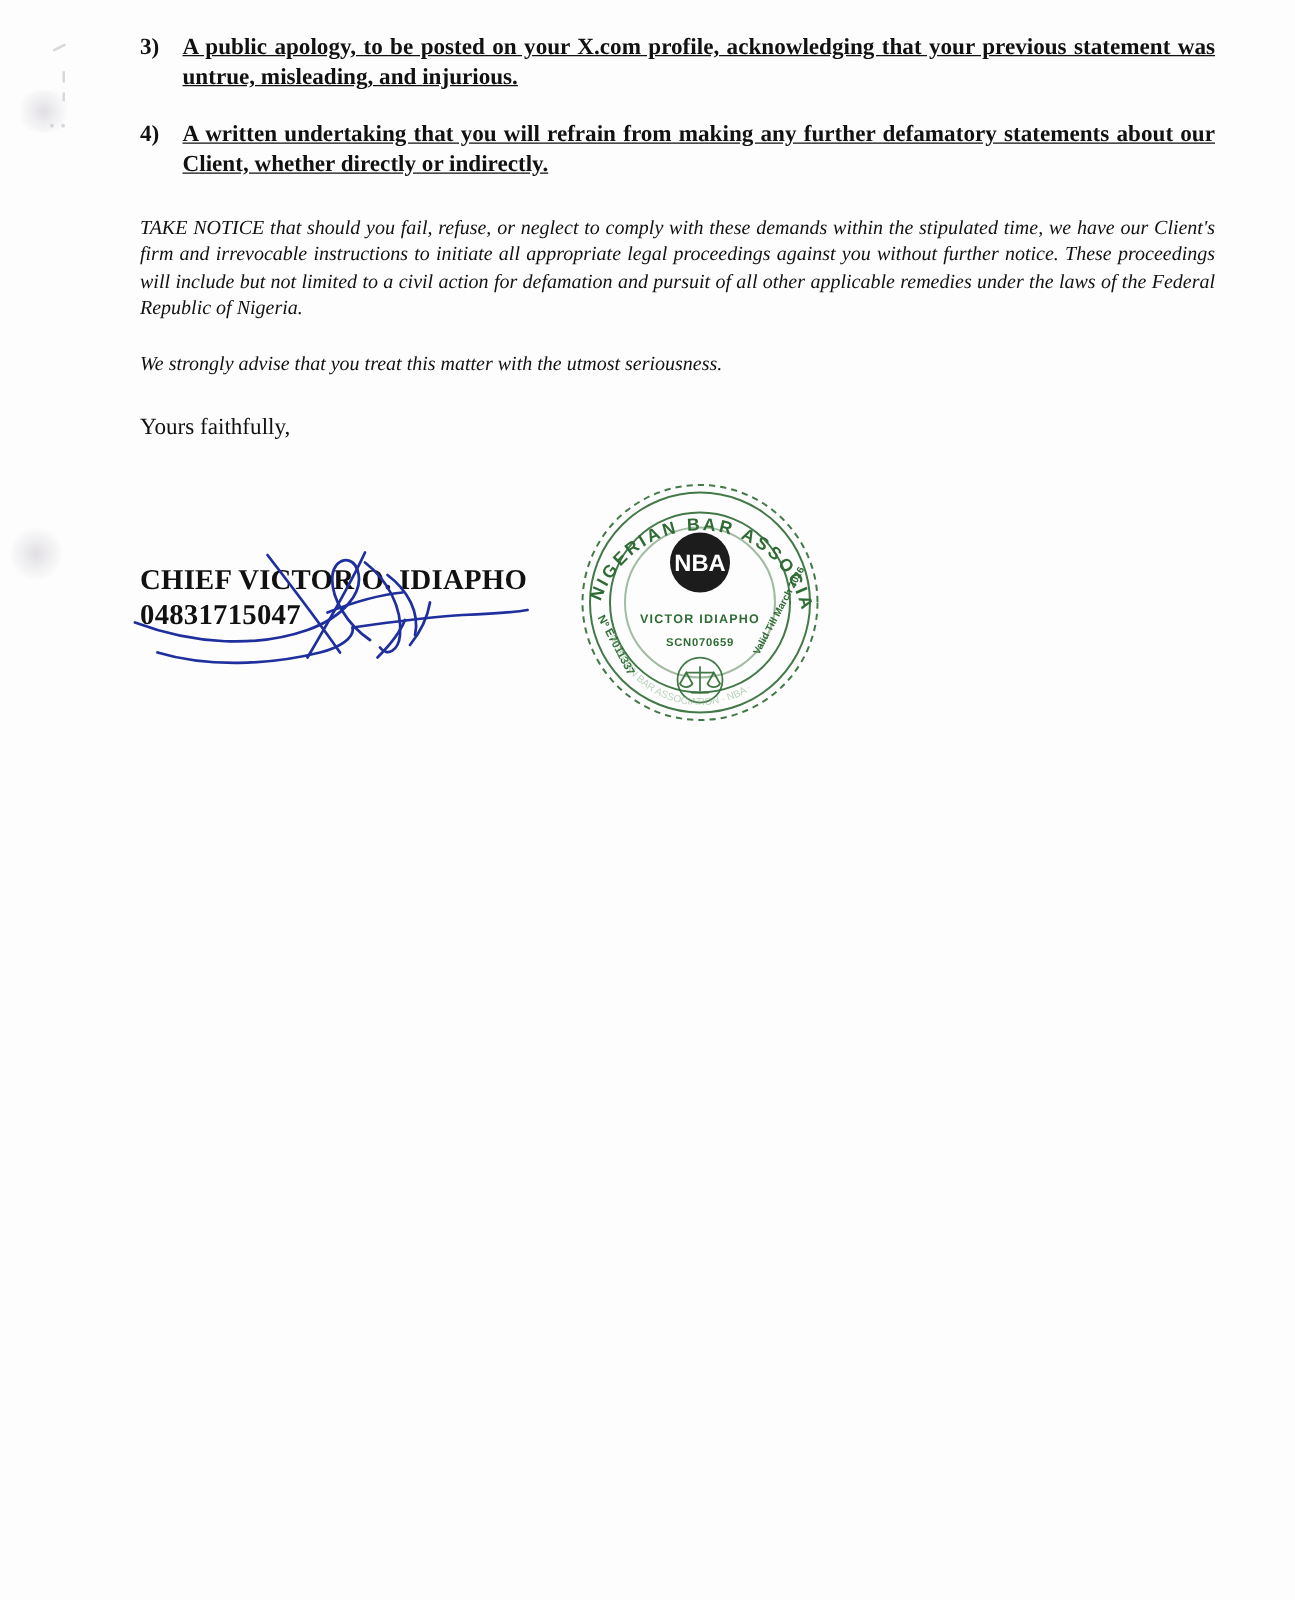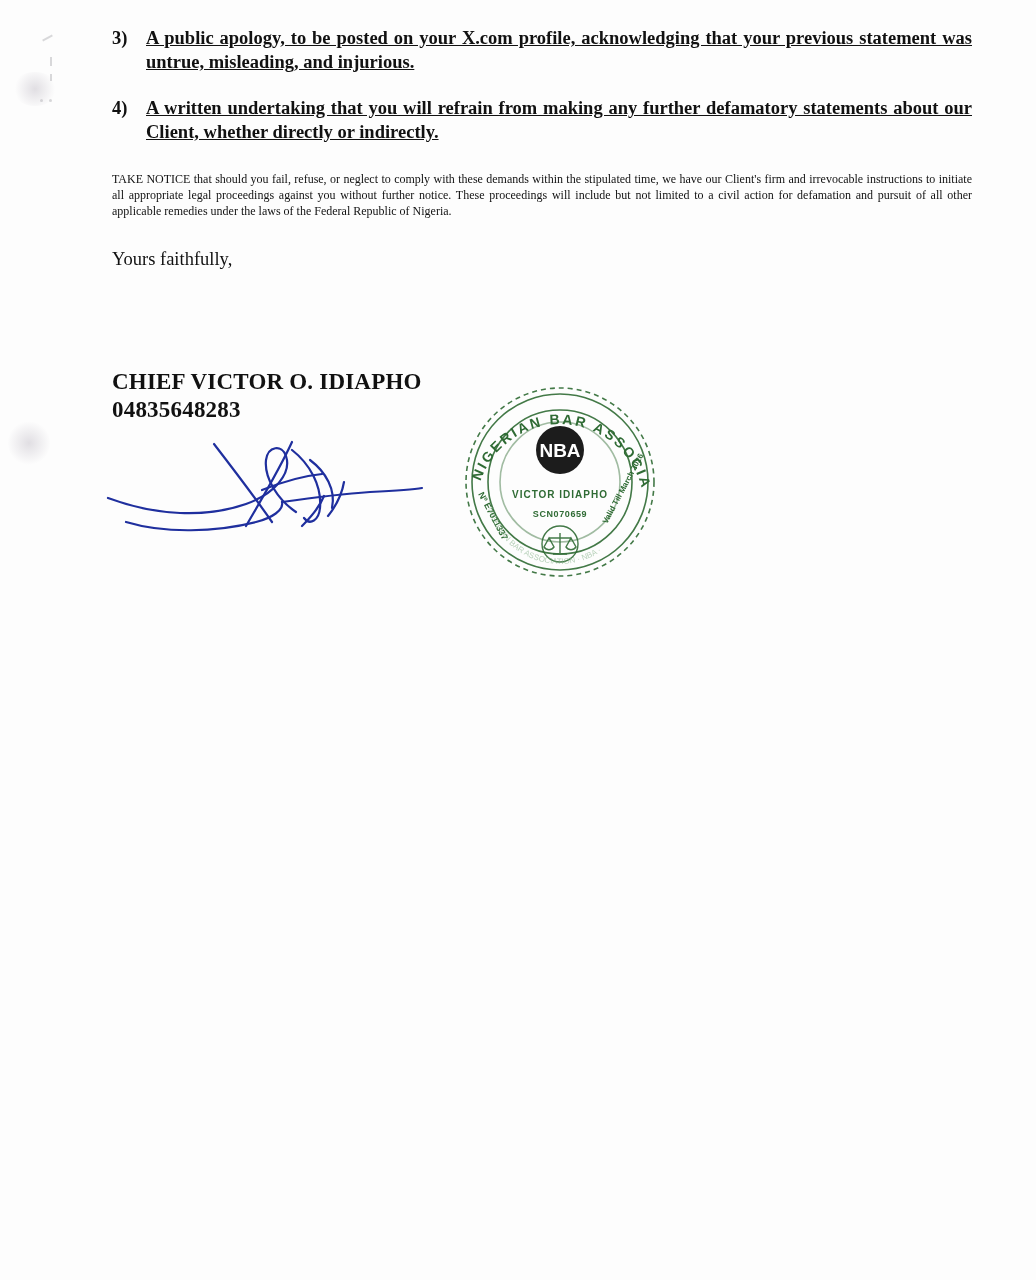--- a/index.html
+++ b/index.html
@@ -52,25 +52,26 @@
     font-weight: bold;
   }
   .demand .txt {
     flex: 1 1 auto;
     text-align: justify;
     text-justify: inter-word;
     text-decoration: underline;
   }
 
   .para {
-    font-size: 12px;
+    font-size: 16px;
     line-height: 1.33;
     text-align: justify;
     text-justify: inter-word;
     margin-top: 20px;
+    font-style: italic;
   }
   .para.nojust { text-align: left; }
 
   .sig-block {
     margin-top: 26px;
     font-size: 18.5px;
     line-height: 1.5;
   }
   .sig-line { margin-bottom: 2px; }
   .sig-space { height: 92px; }
@@ -124,27 +125,28 @@
       <span class="txt">A public apology, to be posted on your X.com profile, acknowledging that your previous statement was untrue, misleading, and injurious.</span>
     </div>
 
     <div class="demand" style="margin-top:22px;">
       <span class="num">4)</span>
       <span class="txt">A written undertaking that you will refrain from making any further defamatory statements about our Client, whether directly or indirectly.</span>
     </div>
 
     <p class="para" style="margin-top:28px;">TAKE NOTICE that should you fail, refuse, or neglect to comply with these demands within the stipulated time, we have our Client's firm and irrevocable instructions to initiate all appropriate legal proceedings against you without further notice. These proceedings will include but not limited to a civil action for defamation and pursuit of all other applicable remedies under the laws of the Federal Republic of Nigeria.</p>
 
+    <p class="para nojust" style="margin-top:24px;">We strongly advise that you treat this matter with the utmost seriousness.</p>
 
 
     <div class="sig-block">
       <div class="sig-line">Yours faithfully,</div>
       <div class="sig-space"></div>
       <div class="signer">CHIEF VICTOR O. IDIAPHO</div>
-      <div class="signer">04835648283</div>
+      <div class="signer">04831715047</div>
     </div>
 
     <div class="footer-space"></div>
   </div>
 
   <div class="signature">
     <svg width="330" height="120" viewBox="0 0 330 120" fill="none" xmlns="http://www.w3.org/2000/svg">
       <g stroke="#1f2f9e" stroke-width="2.2" fill="none" stroke-linecap="round">
         <path d="M12 68 C 60 86, 110 88, 150 74 C 178 64, 196 44, 190 26 C 186 14, 172 16, 170 30 C 168 48, 182 70, 200 82"></path>
         <path d="M118 14 C 138 40, 158 66, 176 92"></path>

